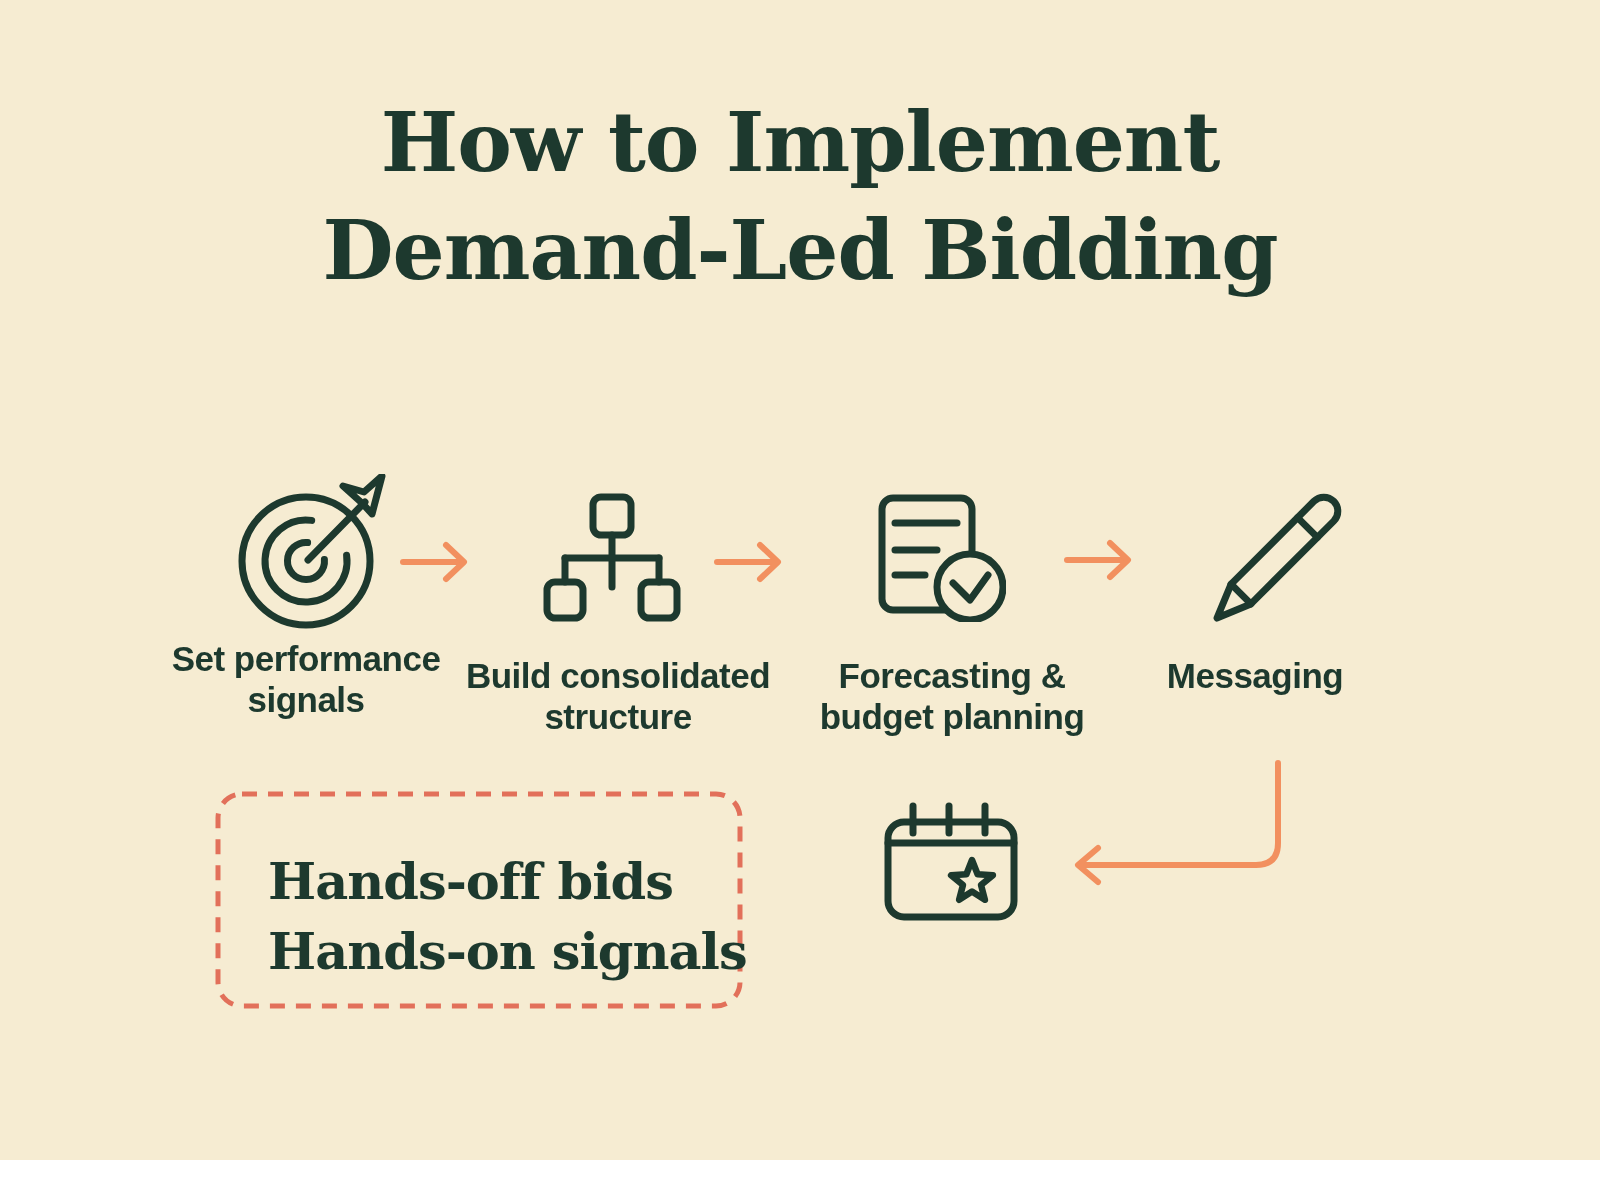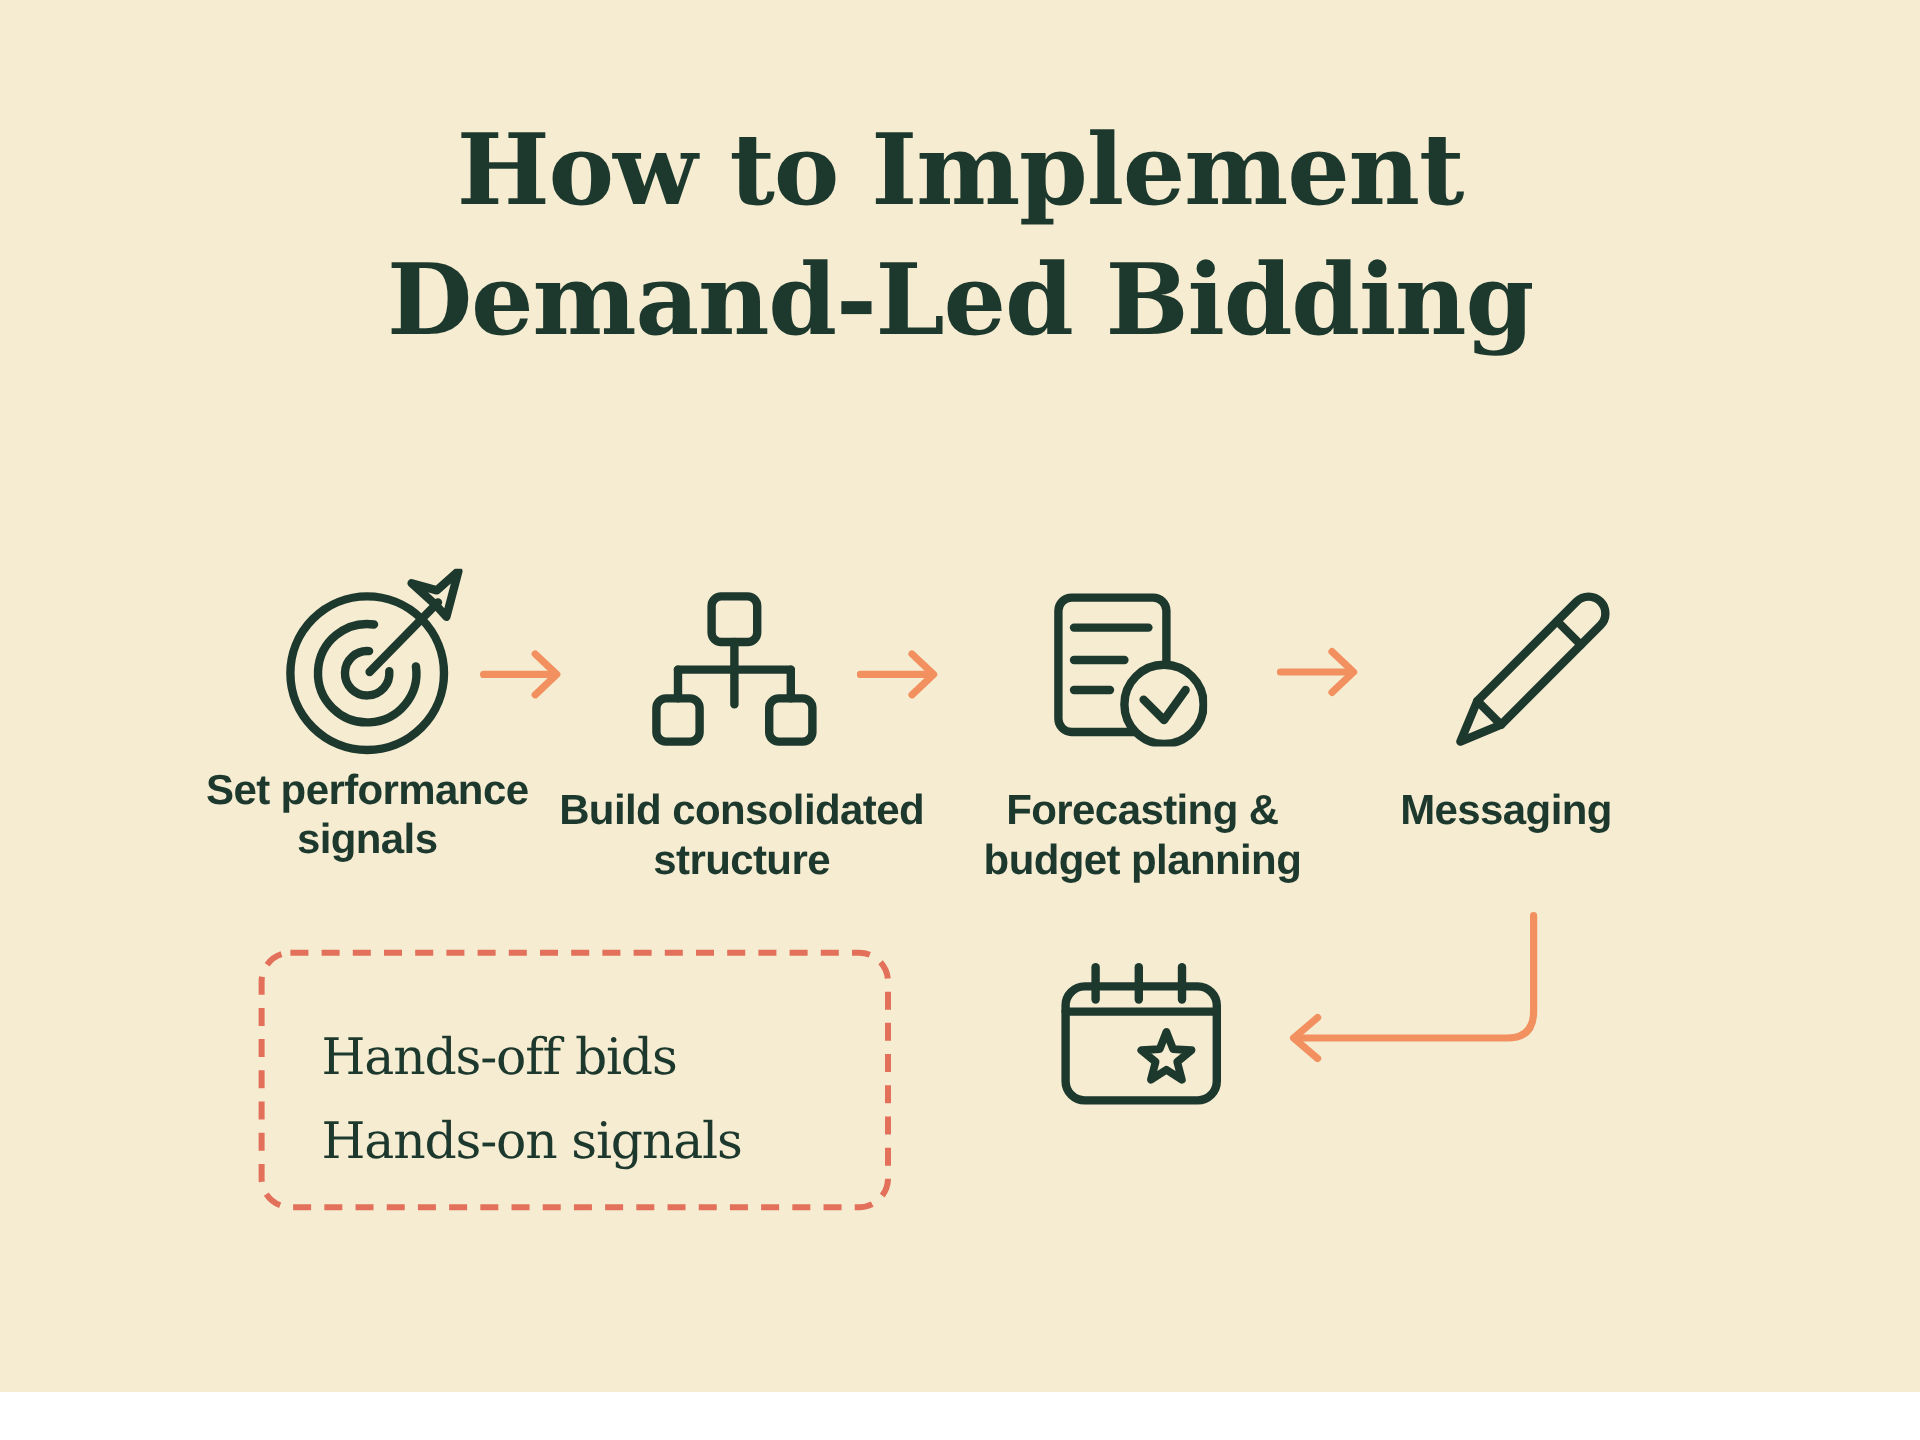--- a/index.html
+++ b/index.html
@@ -33,22 +33,22 @@
     line-height:41px;
     color:#1d392e;
     letter-spacing:-0.5px;
   }
   .arrow{position:absolute;}
   .callout-border{position:absolute; left:214px; top:790px;}
   .callout-text{
     position:absolute;
     left:268px; top:846px;
     font-family:"DejaVu Serif", serif;
-    font-weight:400;
-    font-size:42px;
+    font-weight:700;
+    font-size:51px;
     line-height:70px;
     color:#1d392e;
     letter-spacing:-1px;
     white-space:nowrap;
   }
   .stroke-ink{stroke:#1d392e; fill:none; stroke-width:7; stroke-linecap:round; stroke-linejoin:round;}
   .stroke-orange{stroke:#f2905f; fill:none; stroke-width:6; stroke-linecap:round; stroke-linejoin:round;}
 </style>
 </head>
 <body>

